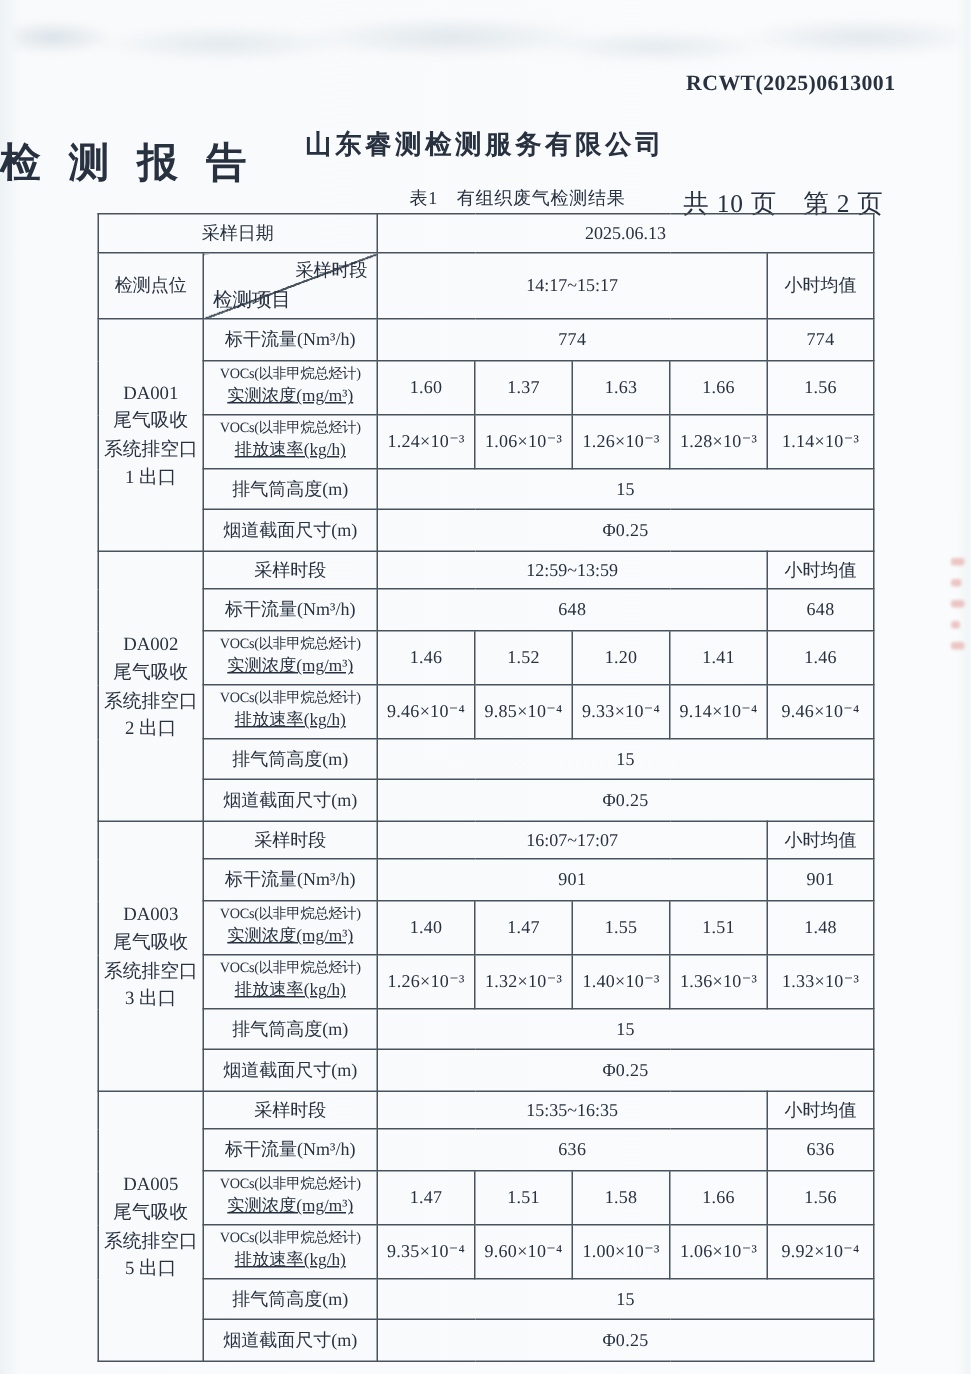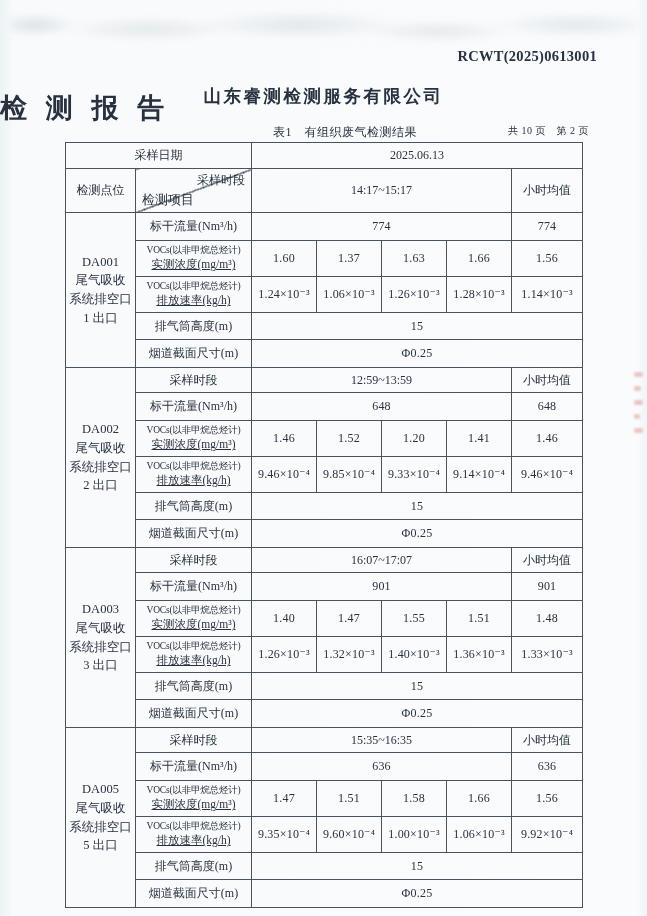--- a/index.html
+++ b/index.html
@@ -17,21 +17,21 @@
       radial-gradient(ellipse 140px 20px at 46% 45%,#d2dce4 0%,transparent 72%),
       radial-gradient(ellipse 110px 16px at 68% 60%,#d7e0e7 0%,transparent 70%),
       radial-gradient(ellipse 120px 18px at 90% 45%,#d3dde5 0%,transparent 70%);
     opacity:.65;filter:blur(3px);
   }
   .red-mark{position:absolute;left:634px;width:9px;height:5px;background:#e7b3b0;border-radius:2px;filter:blur(1.2px);opacity:.75;}
   .report-no{position:absolute;top:48px;right:50px;font-size:14.5px;letter-spacing:.3px;font-weight:bold;}
   .company{position:absolute;top:84px;left:0;width:100%;text-align:center;font-size:17.5px;font-weight:700;letter-spacing:2.5px;}
   .title{position:absolute;top:90px;left:0;width:100%;text-align:left;font-size:27px;font-weight:700;letter-spacing:6px;}
   .caption{position:absolute;top:124px;left:252px;font-size:12px;letter-spacing:.5px;margin-left:21px;}
-  .page-info{position:absolute;top:124px;right:58px;font-size:10px;letter-spacing:.5px;}
+  .page-info{position:absolute;top:124px;right:58px;font-size:17px;letter-spacing:.5px;}
 
   table.results{
     position:absolute;left:65px;top:142px;border-collapse:collapse;table-layout:fixed;
     font-size:12px;color:#273140;
   }
   table.results td{
     border:1px solid #49535e;text-align:center;vertical-align:middle;
     padding:1px 2px;overflow:hidden;
   }
   tr.h-date td{height:23px;}

